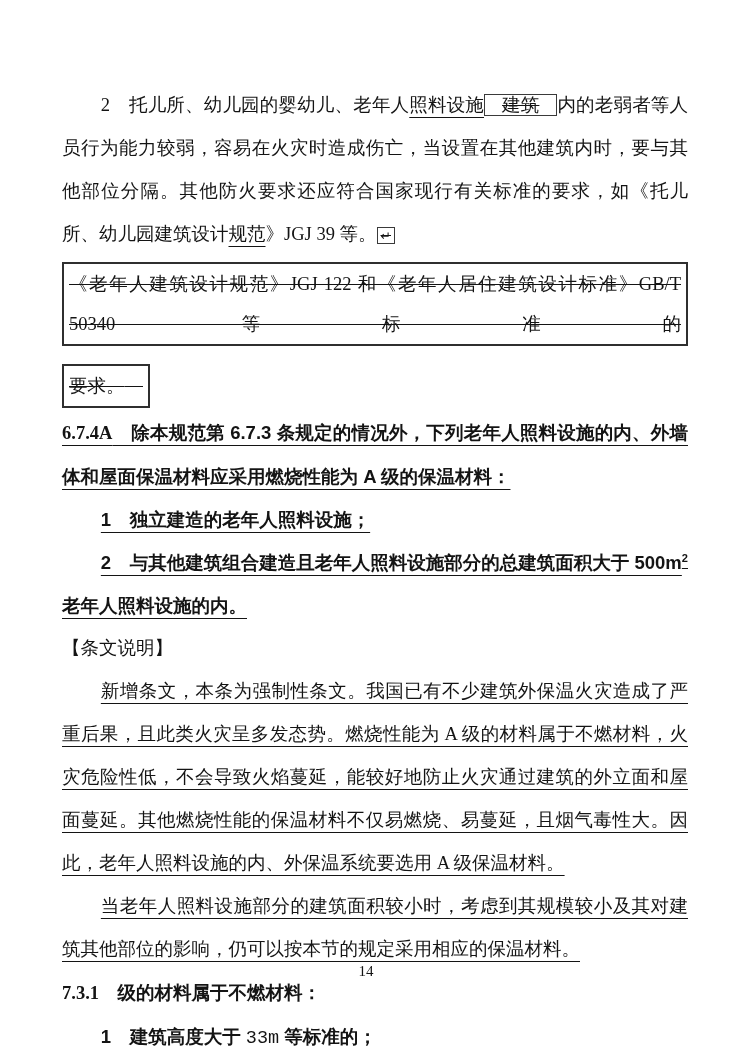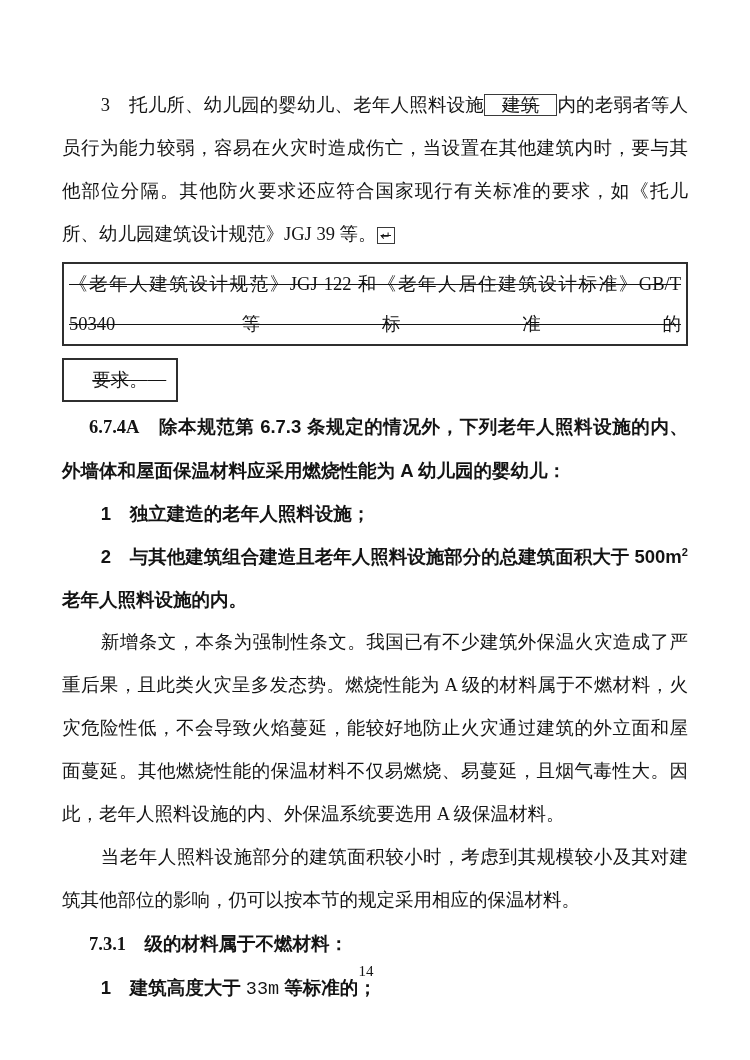--- a/index.html
+++ b/index.html
@@ -8,69 +8,70 @@
     position:relative;overflow:hidden;
     font-family:"Liberation Serif","DejaVu Serif",serif;
   }
   .page{
     position:absolute;top:0;left:0;width:750px;box-sizing:border-box;
     padding:84px 62px 0 62px;
   }
   .para{margin:0;font-size:18.5px;line-height:43px;text-align:justify;}
   .ind{text-indent:2.1em;}
   .hei{font-family:"Liberation Sans","DejaVu Sans",sans-serif;font-weight:bold;}
-  .serifnum{font-family:"Liberation Serif","DejaVu Serif",serif;font-weight:bold;margin-left:27px;}
+  .serifnum{font-family:"Liberation Serif","DejaVu Serif",serif;font-weight:bold;}
   .light{font-family:Liberation Mono, monospace;font-weight:normal;}
-  .u{text-underline-offset:5.5px;text-decoration-thickness:1.2px;}
+  .u{text-decoration:underline;text-underline-offset:5.5px;text-decoration-thickness:1.2px;}
   .strike{text-decoration:line-through;text-decoration-thickness:1.3px;}
   .boxed-word{border:1.5px solid #3a3a3a;padding:0 17px;text-decoration:line-through;text-decoration-thickness:1.3px;}
   .pmark{
     border:1.5px solid #3a3a3a;padding:0 3px;font-size:12.5px;
     text-decoration:line-through;font-family:"DejaVu Sans",sans-serif;
   }
   .delbox-full{
-    border:2px solid #2f2f2f;margin:5px 0 3px 0;padding:0 5px;box-sizing:border-box;
+    border:2px solid #2f2f2f;margin:5px 0 9px 0;padding:0 5px;box-sizing:border-box;
     font-size:18.5px;line-height:40px;text-align:justify;text-align-last:justify;
   }
   .delbox-cont{
-    display:inline-block;border:2px solid #2f2f2f;margin:9px 0 3px 0;padding:0 19px;
-    font-size:18.5px;line-height:40px;text-align:center;
+    display:inline-block;border:2px solid #2f2f2f;margin:9px 0 3px 0;padding:0 5px;
+    font-size:18.5px;line-height:40px;
   }
   .sup{font-size:0.6em;vertical-align:super;line-height:0;}
   .page-number{
     position:absolute;top:963px;left:0;width:732px;text-align:center;
     font-size:15px;font-family:"Liberation Serif","DejaVu Serif",serif;
   }
 </style>
 </head>
 <body>
 
 <div class="page">
 
   <p class="para ind">
-    <span>3　托儿所、幼儿园的婴幼儿、老年人</span><span class="u">照料设施</span><span class="boxed-word">建筑</span><span>内的老弱者等人员行为能力较弱，容易在火灾时造成伤亡，当设置在其他建筑内时，要与其他部位分隔。其他防火要求还应符合国家现行有关标准的要求，如《托儿所、幼儿园建筑设计</span><span class="u">规范</span><span>》JGJ 39 等。</span><span class="pmark">↵</span>
+    <span>2　托儿所、幼儿园的婴幼儿、老年人</span><span class="u">照料设施</span><span class="boxed-word">建筑</span><span>内的老弱者等人员行为能力较弱，容易在火灾时造成伤亡，当设置在其他建筑内时，要与其他部位分隔。其他防火要求还应符合国家现行有关标准的要求，如《托儿所、幼儿园建筑设计</span><span class="u">规范</span><span>》JGJ 39 等。</span><span class="pmark">↵</span>
   </p>
 
   <div class="delbox-full">
     <span class="strike">《老年人建筑设计规范》JGJ 122 和《老年人居住建筑设计标准》GB/T 50340 等标准的</span>
   </div>
   <div>
     <span class="delbox-cont"><span class="strike"><span>要求。</span>　</span></span>
   </div>
 
   <p class="para hei">
-    <span class="serifnum u">6.7.4A</span><span class="u">　除本规范第 6.7.3 条规定的情况外，下列老年人照料设施的内、外墙体和屋面保温材料应采用燃烧性能为 A 幼儿园的婴幼儿：</span>
+    <span class="serifnum u">6.7.4A</span><span class="u">　除本规范第 6.7.3 条规定的情况外，下列老年人照料设施的内、外墙体和屋面保温材料应采用燃烧性能为 A 级的保温材料：</span>
   </p>
   <p class="para ind hei">
     <span class="u">1　独立建造的老年人照料设施；</span>
   </p>
   <p class="para ind hei">
     <span class="u">2　与其他建筑组合建造且老年人照料设施部分的总建筑面积大于 500m</span><span class="u sup">2</span><span class="u"> 老年人照料设施的内。</span>
   </p>
 
+  <p class="para">【条文说明】</p>
 
   <p class="para ind">
     <span class="u">新增条文，本条为强制性条文。我国已有不少建筑外保温火灾造成了严重后果，且此类火灾呈多发态势。燃烧性能为 A 级的材料属于不燃材料，火灾危险性低，不会导致火焰蔓延，能较好地防止火灾通过建筑的外立面和屋面蔓延。其他燃烧性能的保温材料不仅易燃烧、易蔓延，且烟气毒性大。因此，老年人照料设施的内、外保温系统要选用 A 级保温材料。</span>
   </p>
   <p class="para ind">
     <span class="u">当老年人照料设施部分的建筑面积较小时，考虑到其规模较小及其对建筑其他部位的影响，仍可以按本节的规定采用相应的保温材料。</span>
   </p>
 
   <p class="para hei">
     <span class="serifnum">7.3.1</span><span>　级的材料属于不燃材料：</span>

